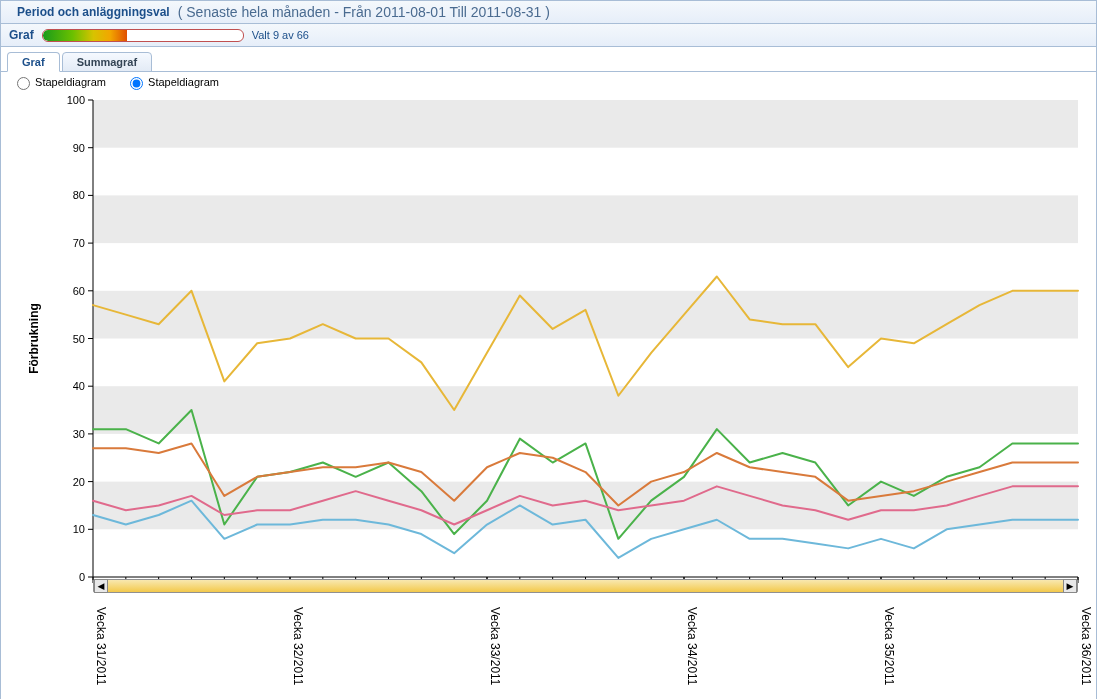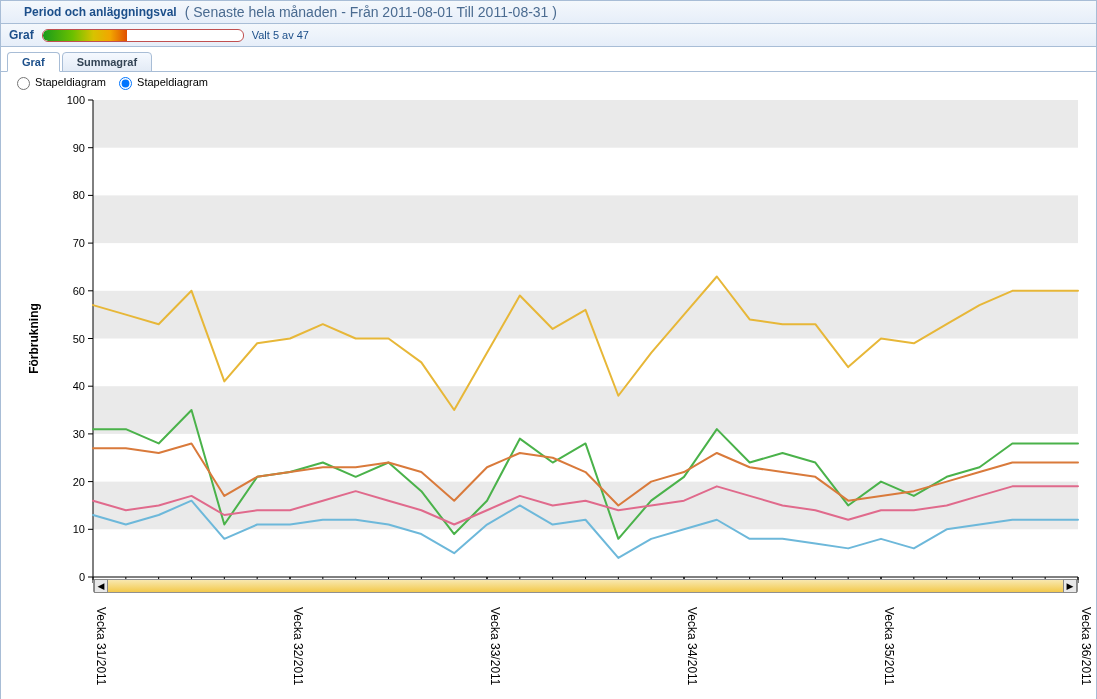--- a/index.html
+++ b/index.html
@@ -8,21 +8,21 @@
     width: 1097px;
     height: 699px;
     font-family: Verdana, Arial, sans-serif;
     font-size: 11px;
     background: #fff;
     overflow: hidden;
   }
   .panel-header {
     display: flex;
     align-items: center;
-    padding: 2px 23px;
+    padding: 2px 16px;
     border: 1px solid #a8bdd6;
     background: linear-gradient(#f4f8fc, #e6eef9);
     height: 18px;
   }
   .panel-header .title {
     color: #1c4f8a;
     font-weight: bold;
     font-size: 12px;
     margin-right: 8px;
   }
@@ -93,21 +93,21 @@
   }
   .tab.active {
     background: #fff;
     border-bottom: 1px solid #fff;
     font-weight: bold;
     color: #1c4f8a;
   }
   .chart-options {
     display: flex;
     align-items: center;
-    gap: 7px;
+    gap: 18px;
     padding: 4px 10px;
     font-size: 11px;
   }
   .chart-options label { cursor: pointer; }
   .chart-options input { margin: 0 2px 0 6px; vertical-align: middle; }
   .chart-area {
     position: relative;
     height: 603px;
     margin: 0 4px 4px 4px;
   }
@@ -147,21 +147,21 @@
 <div class="panel-header">
   <span class="title">Period och anläggningsval</span>
   <span class="subtitle">(  Senaste hela månaden - Från 2011-08-01 Till 2011-08-31  )</span>
 </div>
 
 <div class="second-header">
   <span class="title">Graf</span>
   <div class="progress">
     <div class="bar"></div>
   </div>
-  <span class="valtext">Valt 5 av 47</span>
+  <span class="valtext">Valt 9 av 66</span>
 </div>
 
 <div class="tabs">
   <div class="tabstrip">
     <div class="tab active">
       <span>Graf</span>
     </div>
     <div class="tab">
       <span>Summagraf</span>
     </div>

